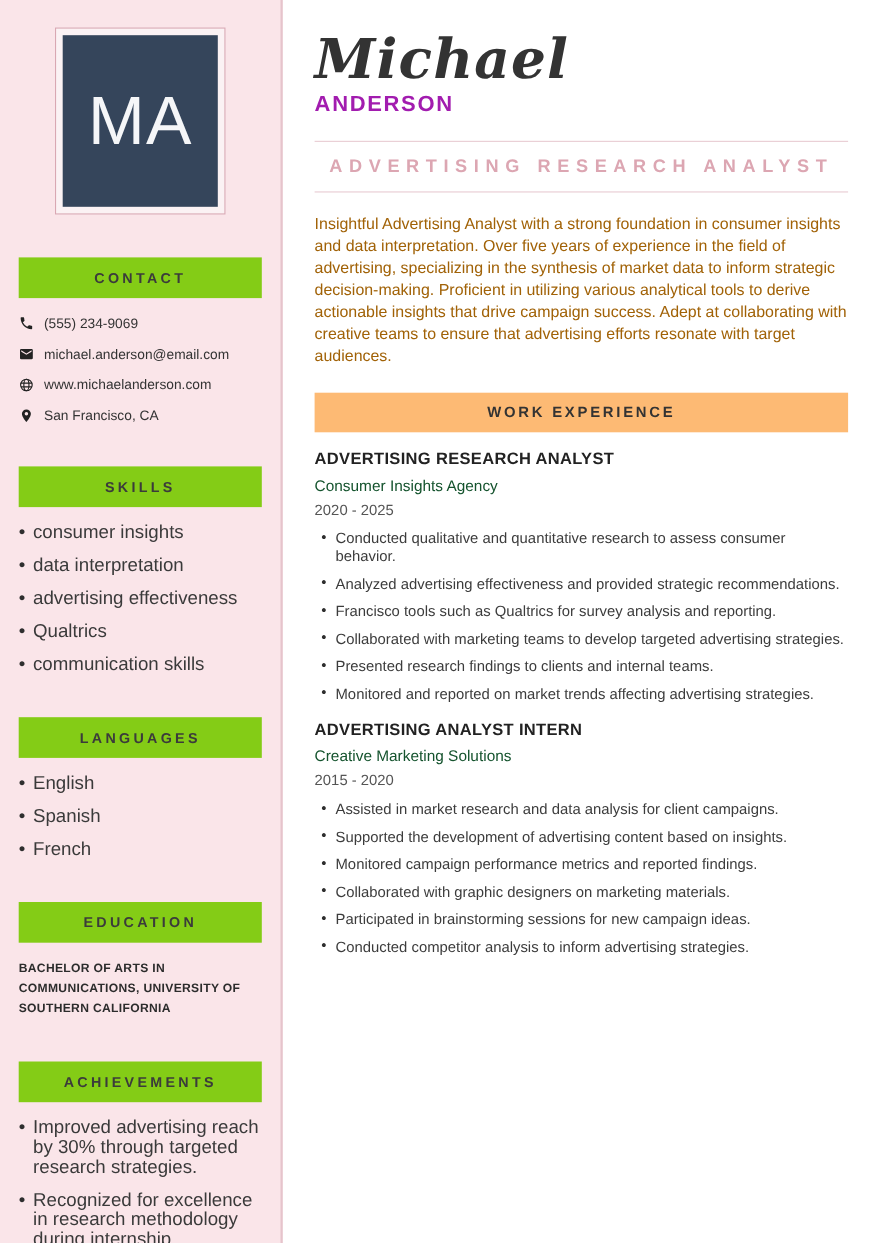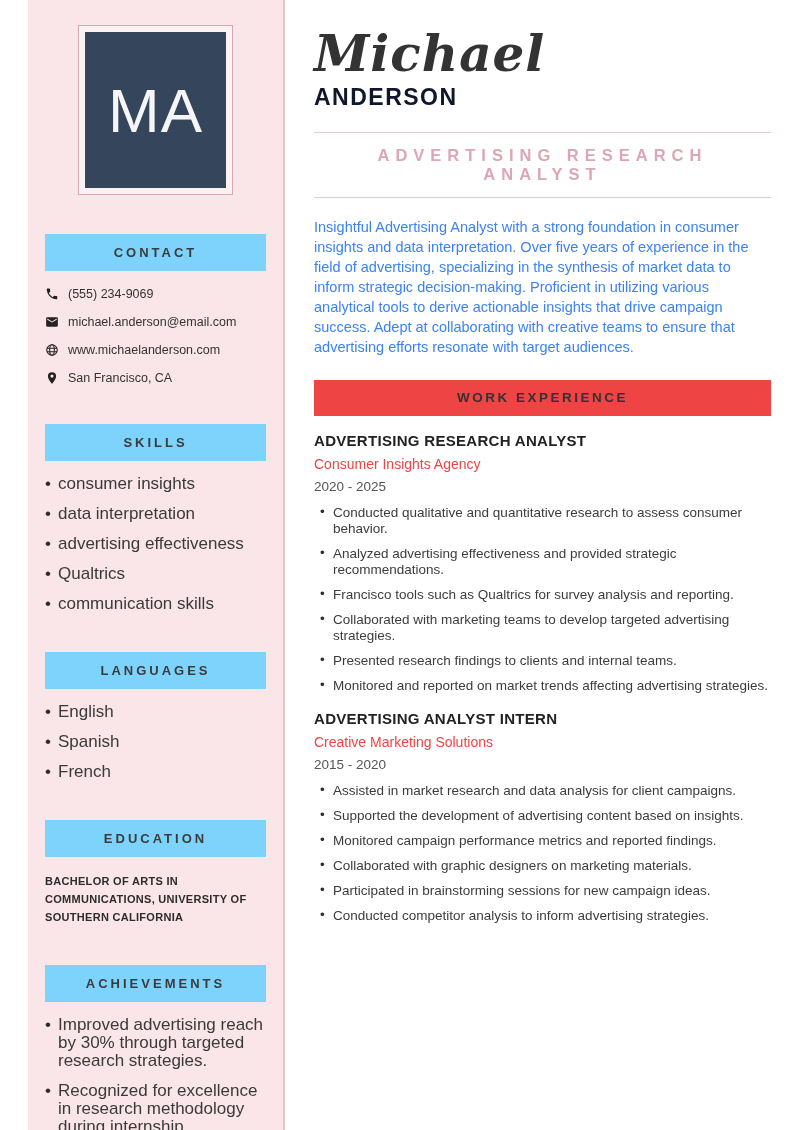--- a/index.html
+++ b/index.html
@@ -4,21 +4,20 @@
 <style>
   * { margin: 0; padding: 0; box-sizing: border-box; }
   html, body { background: #fff; }
   body { font-family: "Liberation Sans", sans-serif; }
 
   .page {
     width: 800px; height: 1130px;
     display: flex;
     background: #ffffff;
     overflow: hidden;
-    padding-left: 28px;
   }
 
   
   .sidebar {
     width: 257px; height: 100%;
     background: #fae5e9;
     border-right: 2px solid #e6c4cc;
     flex-shrink: 0;
     padding-top: 25px;
   }
@@ -38,21 +37,21 @@
     color: #f5f6f8;
     font-size: 62px;
     font-weight: 500;
     letter-spacing: 1px;
   }
   .side-section { margin-top: 39px; }
   .side-section.first { margin-top: 39px; }
   .side-band {
     margin: 0 17px;
     height: 37px;
-    background: #7dd3fc;
+    background: #84cc16;
     display: flex; align-items: center; justify-content: center;
     font-size: 13px; font-weight: 700;
     letter-spacing: 3px;
     color: #3b3b3b;
   }
   .contact-list { margin: 16px 17px 0 17px; list-style: none; }
   .contact-list li {
     display: flex; align-items: center;
     margin-bottom: 14px;
     font-size: 12.5px; color: #333;
@@ -90,59 +89,59 @@
   .first-name {
     font-family: "DejaVu Serif", cursive;
     font-style: italic;
     font-weight: 600;
     font-size: 50px;
     line-height: 1.05;
     color: #333;
     letter-spacing: 1px;
   }
   .last-name {
-    font-size: 23px; font-weight: 700;
+    font-size: 20px; font-weight: 700;
     letter-spacing: 1.5px;
-    color: #0f172a;
+    color: #a21caf;
     margin-top: 3px;
   }
   .title-block {
     margin-top: 21px;
     border-top: 1px solid #e8cbd2;
     border-bottom: 1px solid #e8cbd2;
     padding: 13px 0;
     text-align: center;
   }
   .job-title-text {
     font-size: 16.5px; font-weight: 700;
     letter-spacing: 6px;
     color: #dca6b2;
   }
   .summary {
     margin-top: 19px;
     font-size: 14.5px;
     line-height: 20px;
-    color: #3b82f6;
+    color: #a16207;
   }
   .main-band {
     margin-top: 23px;
     height: 36px;
-    background: #ef4444;
+    background: #fdba74;
     display: flex; align-items: center; justify-content: center;
     font-size: 13.5px; font-weight: 700;
     letter-spacing: 2.5px;
     color: #333;
   }
   .job { margin-top: 16px; }
   .job-role {
     font-size: 15px; font-weight: 700;
     color: #222;
     letter-spacing: 0.3px;
   }
-  .job-company { font-size: 14px; color: #ef4444; margin-top: 7px; }
+  .job-company { font-size: 14px; color: #14532d; margin-top: 7px; }
   .job-dates { font-size: 13.5px; color: #555; margin-top: 7px; }
   .job-bullets { list-style: none; margin-top: 11px; margin-left: 19px; }
   .job-bullets li {
     position: relative;
     font-size: 13.5px; color: #3c3c3c;
     line-height: 16px;
     margin-bottom: 9px;
   }
   .job-bullets li::before {
     content: "•";

